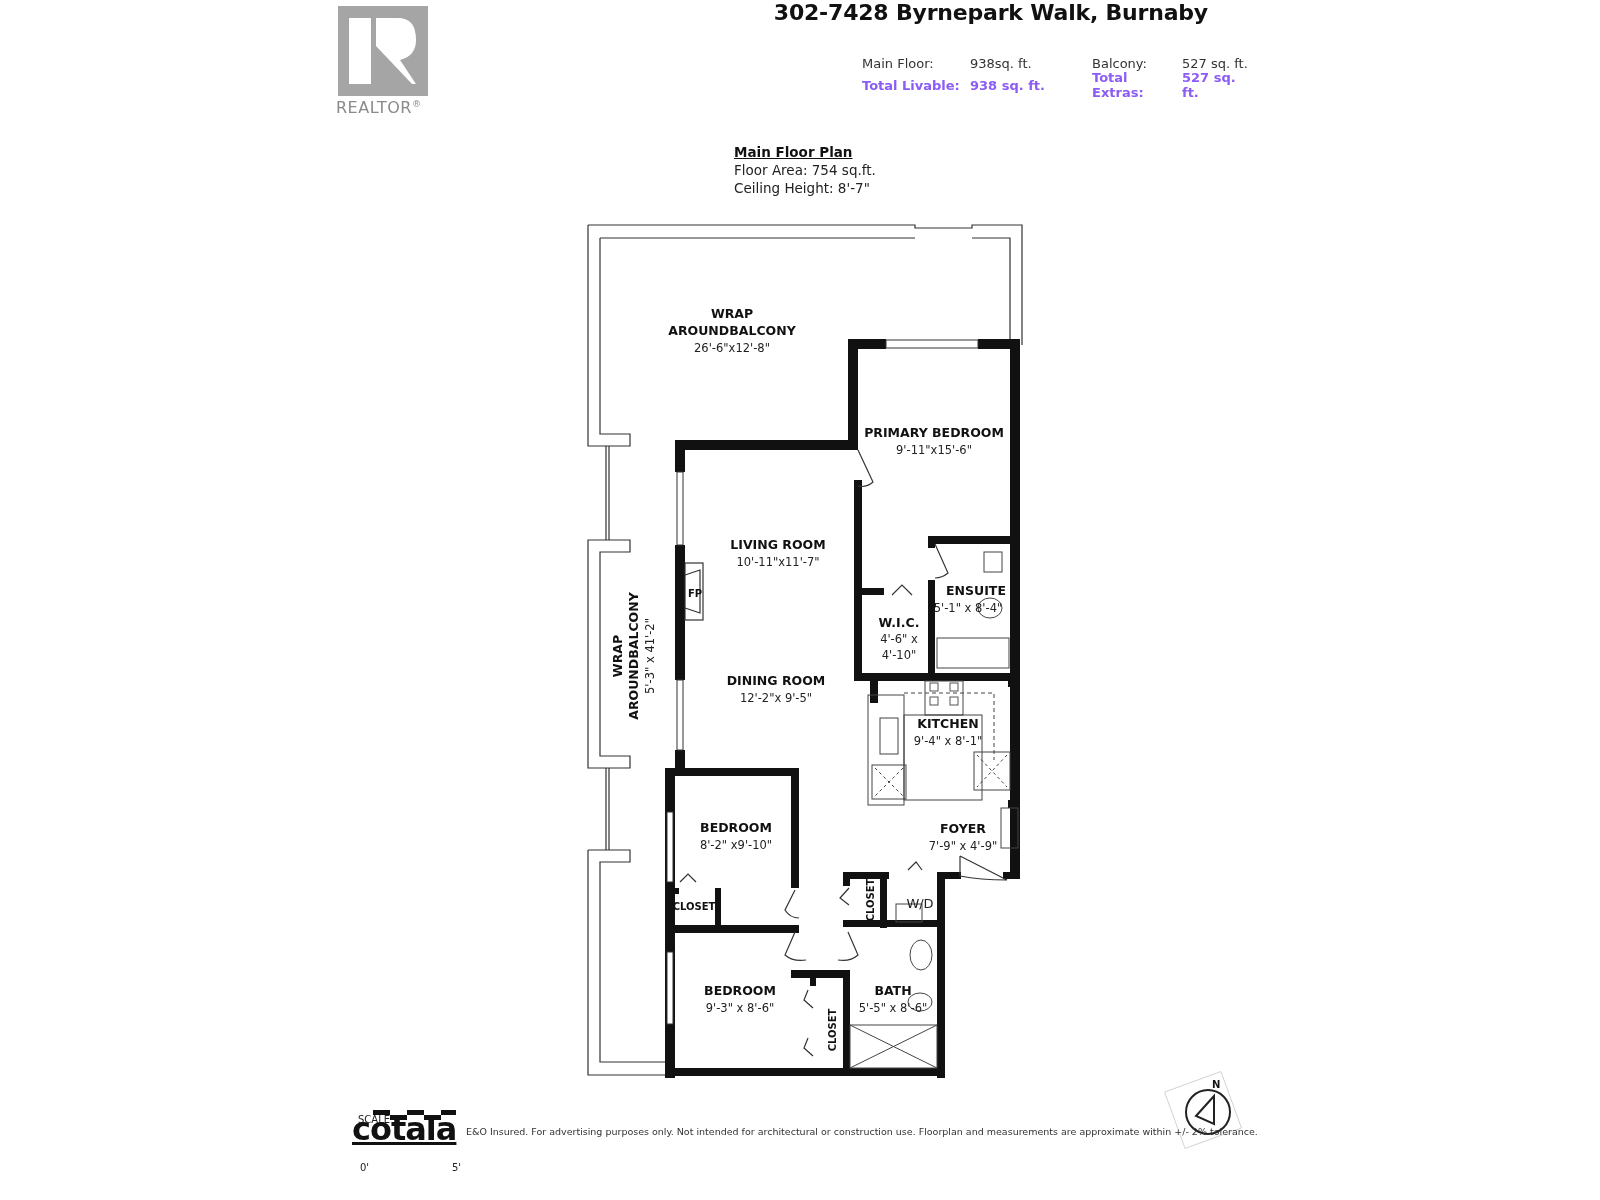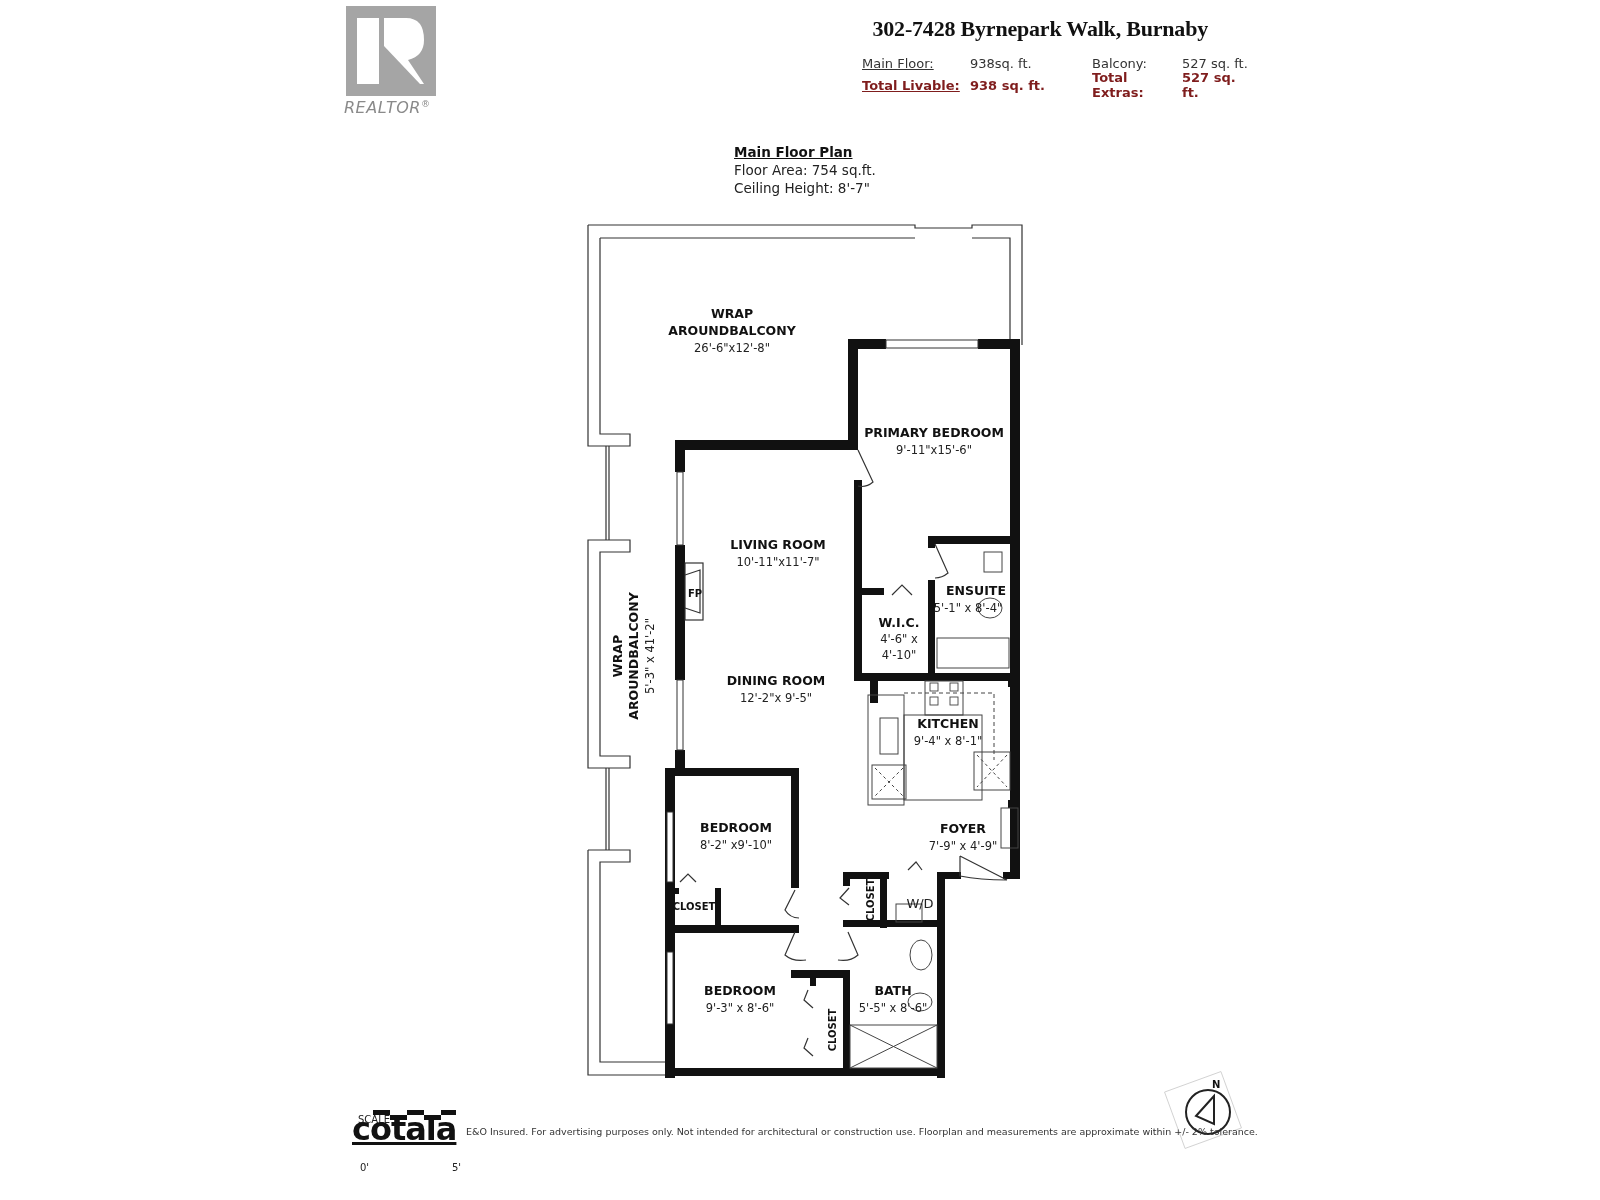--- a/index.html
+++ b/index.html
@@ -1,31 +1,31 @@
 <!DOCTYPE html>
 <html><head>
   <meta charset="utf-8">
   <style>
     html, body { margin: 0; padding: 0; background: #ffffff; }
     body { width: 1600px; height: 1200px; position: relative; overflow: hidden;
            font-family: "DejaVu Sans", "Liberation Sans", sans-serif; color: #111; }
-    .logo { position: absolute; left: 344px; top: 6px; width: 120px; font-style: italic; }
+    .logo { position: absolute; left: 336px; top: 6px; width: 120px; }
     .logo-box { width: 90px; height: 90px; background: #a5a5a5; position: relative; margin-left: 2px; }
     .logo-text { font-size: 16px; color: #8a8a8a; letter-spacing: 0.5px; margin-top: 2px; }
     .logo-text sup { font-size: 9px; }
-    .header { position: absolute; right: 392px; top: 16px; text-align: left; font-family: Liberation Serif, serif; }
+    .header { position: absolute; right: 392px; top: 0; text-align: left; }
     .address { font-size: 22px; font-weight: bold; letter-spacing: -0.2px; }
     .stats { position: absolute; left: 862px; top: 52px; font-size: 13px; }
     .stats .row { display: flex; height: 22px; align-items: center; }
-    .stats .c1 { width: 108px; text-decoration: underline; }
+    .stats .c1 { width: 108px; }
     .stats .c2 { width: 78px; }
     .stats .c3 { width: 90px; margin-left: 44px; }
     .stats .c4 { width: 70px; }
     .stats .reg { color: #333; }
-    .stats .bold { font-weight: bold; color: #7f1d1d; justify-content: flex-end; }
+    .stats .bold { font-weight: bold; color: #8b5cf6; justify-content: flex-end; }
     .plan-title { position: absolute; left: 734px; top: 143px; font-size: 13.5px; line-height: 18px; color: #222; }
     .plan-title .t { font-weight: bold; text-decoration: underline; color: #111; }
     svg.plan { position: absolute; left: 0; top: 0; }
     .lbl { font-family: "DejaVu Sans", "Liberation Sans", sans-serif; font-weight: bold; font-size: 12.5px; fill: #111; text-anchor: middle; }
     .dim { font-family: "DejaVu Sans", "Liberation Sans", sans-serif; font-size: 11.5px; fill: #222; text-anchor: middle; }
     .small { font-family: "DejaVu Sans", "Liberation Sans", sans-serif; font-weight: bold; font-size: 10px; fill: #111; text-anchor: middle; }
     .scale { position: absolute; left: 358px; top: 1070px; font-size: 10px; color: #222; margin-top: 44px; }
     .brand { position: absolute; left: 352px; top: 1110px; font-size: 32px; font-weight: bold; letter-spacing: -1px; color: #111; text-decoration: underline; }
     .disclaimer { position: absolute; left: 466px; top: 1126px; font-size: 9.5px; color: #333; white-space: nowrap; }
   </style>

